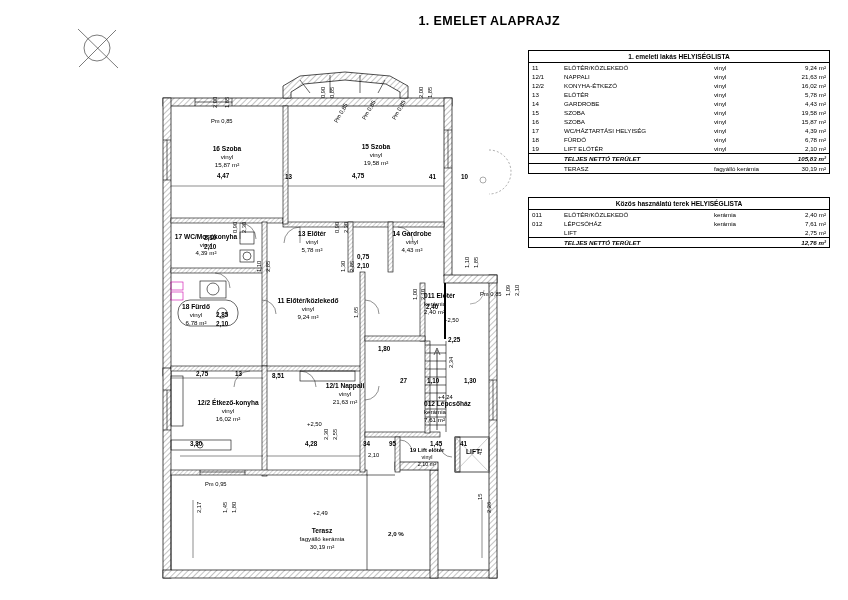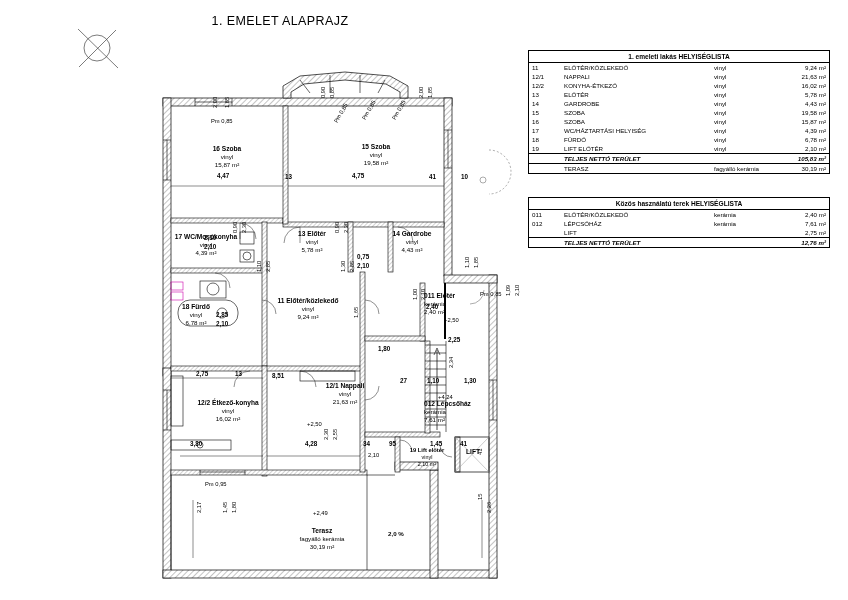--- a/index.html
+++ b/index.html
@@ -6,22 +6,22 @@
   body{
     width:848px;height:600px;
     background:#ffffff;
     font-family:"Liberation Sans", sans-serif;
     color:#000;
     position:relative;
     overflow:hidden;
   }
   .title{
     position:absolute;top:14px;left:0;width:560px;
-    text-align:center;
-    font-size:12.5px;font-weight:normal;letter-spacing:.4px;
+    text-align:right;
+    font-size:12.5px;font-weight:bold;letter-spacing:.4px;
   }
   
   #plan{position:absolute;left:0;top:0;width:530px;height:600px;}
   
   .rl{position:absolute;text-align:center;line-height:1.22;font-size:6.4px;}
   .rl .nm{font-weight:bold;font-size:6.6px;}
   .rl .mt{font-size:6.2px;}
   .rl .ar{font-size:6.2px;}
   
   .dim{position:absolute;font-size:6.3px;font-weight:bold;}

